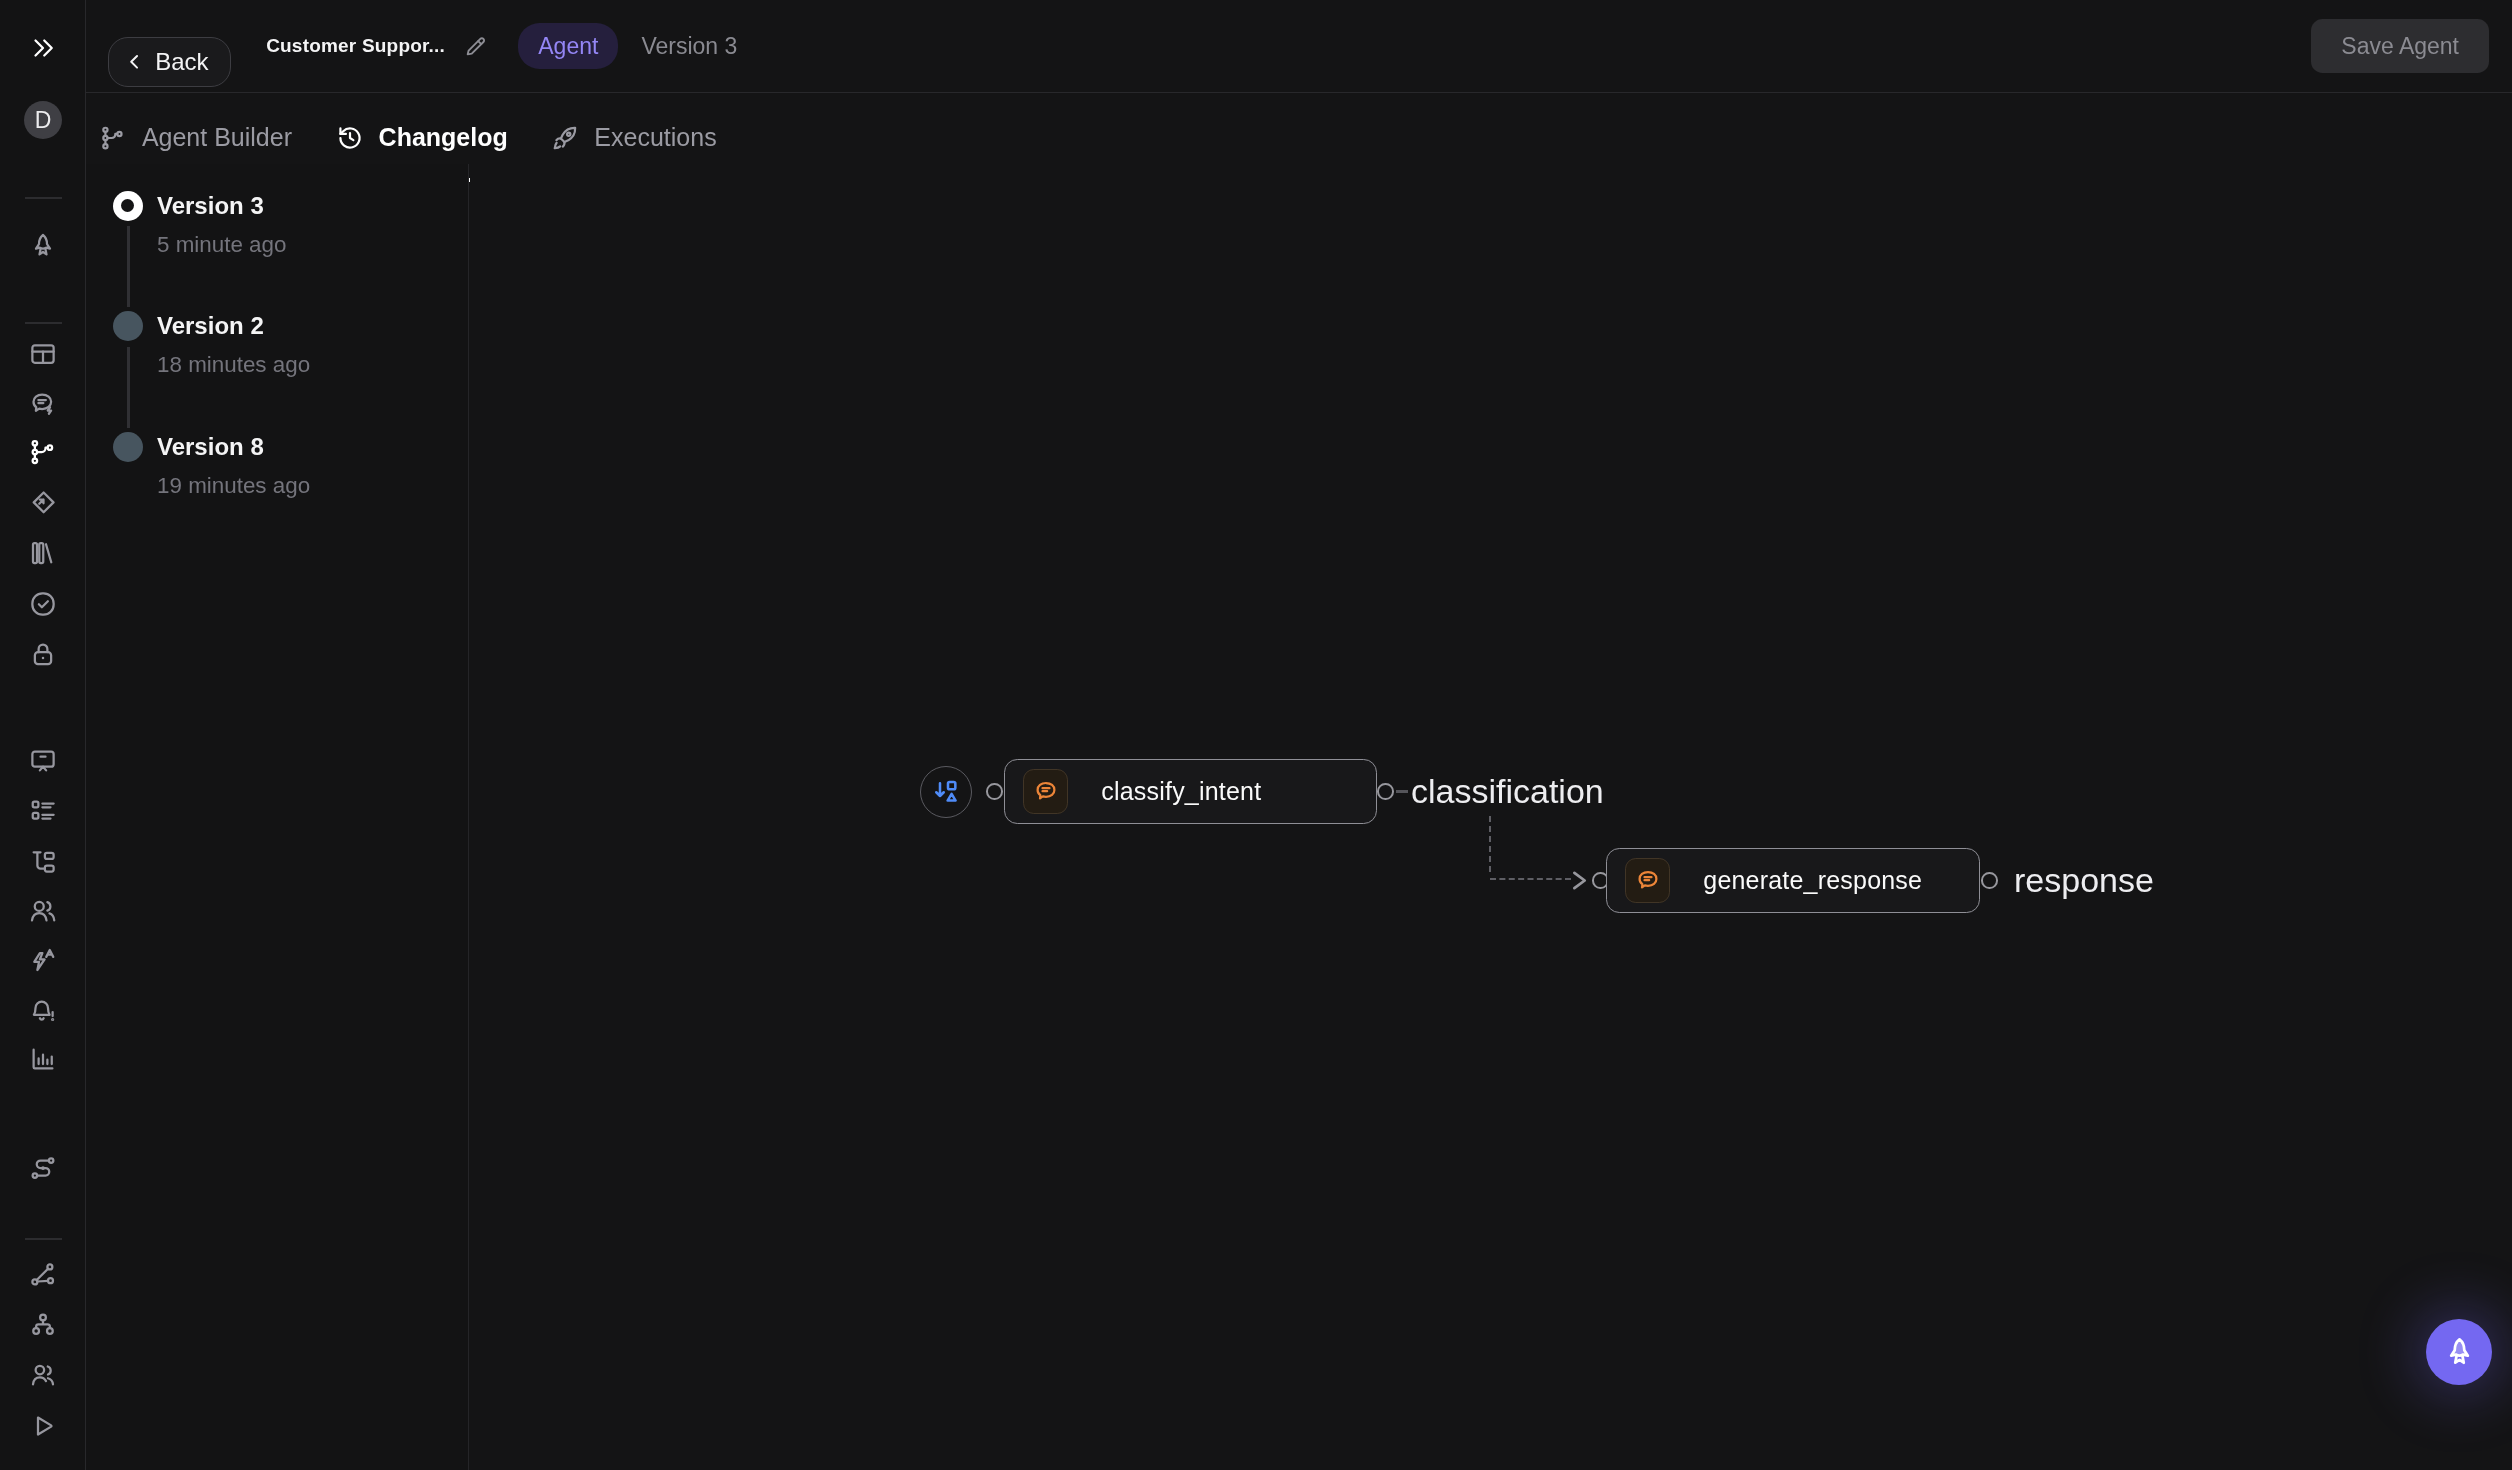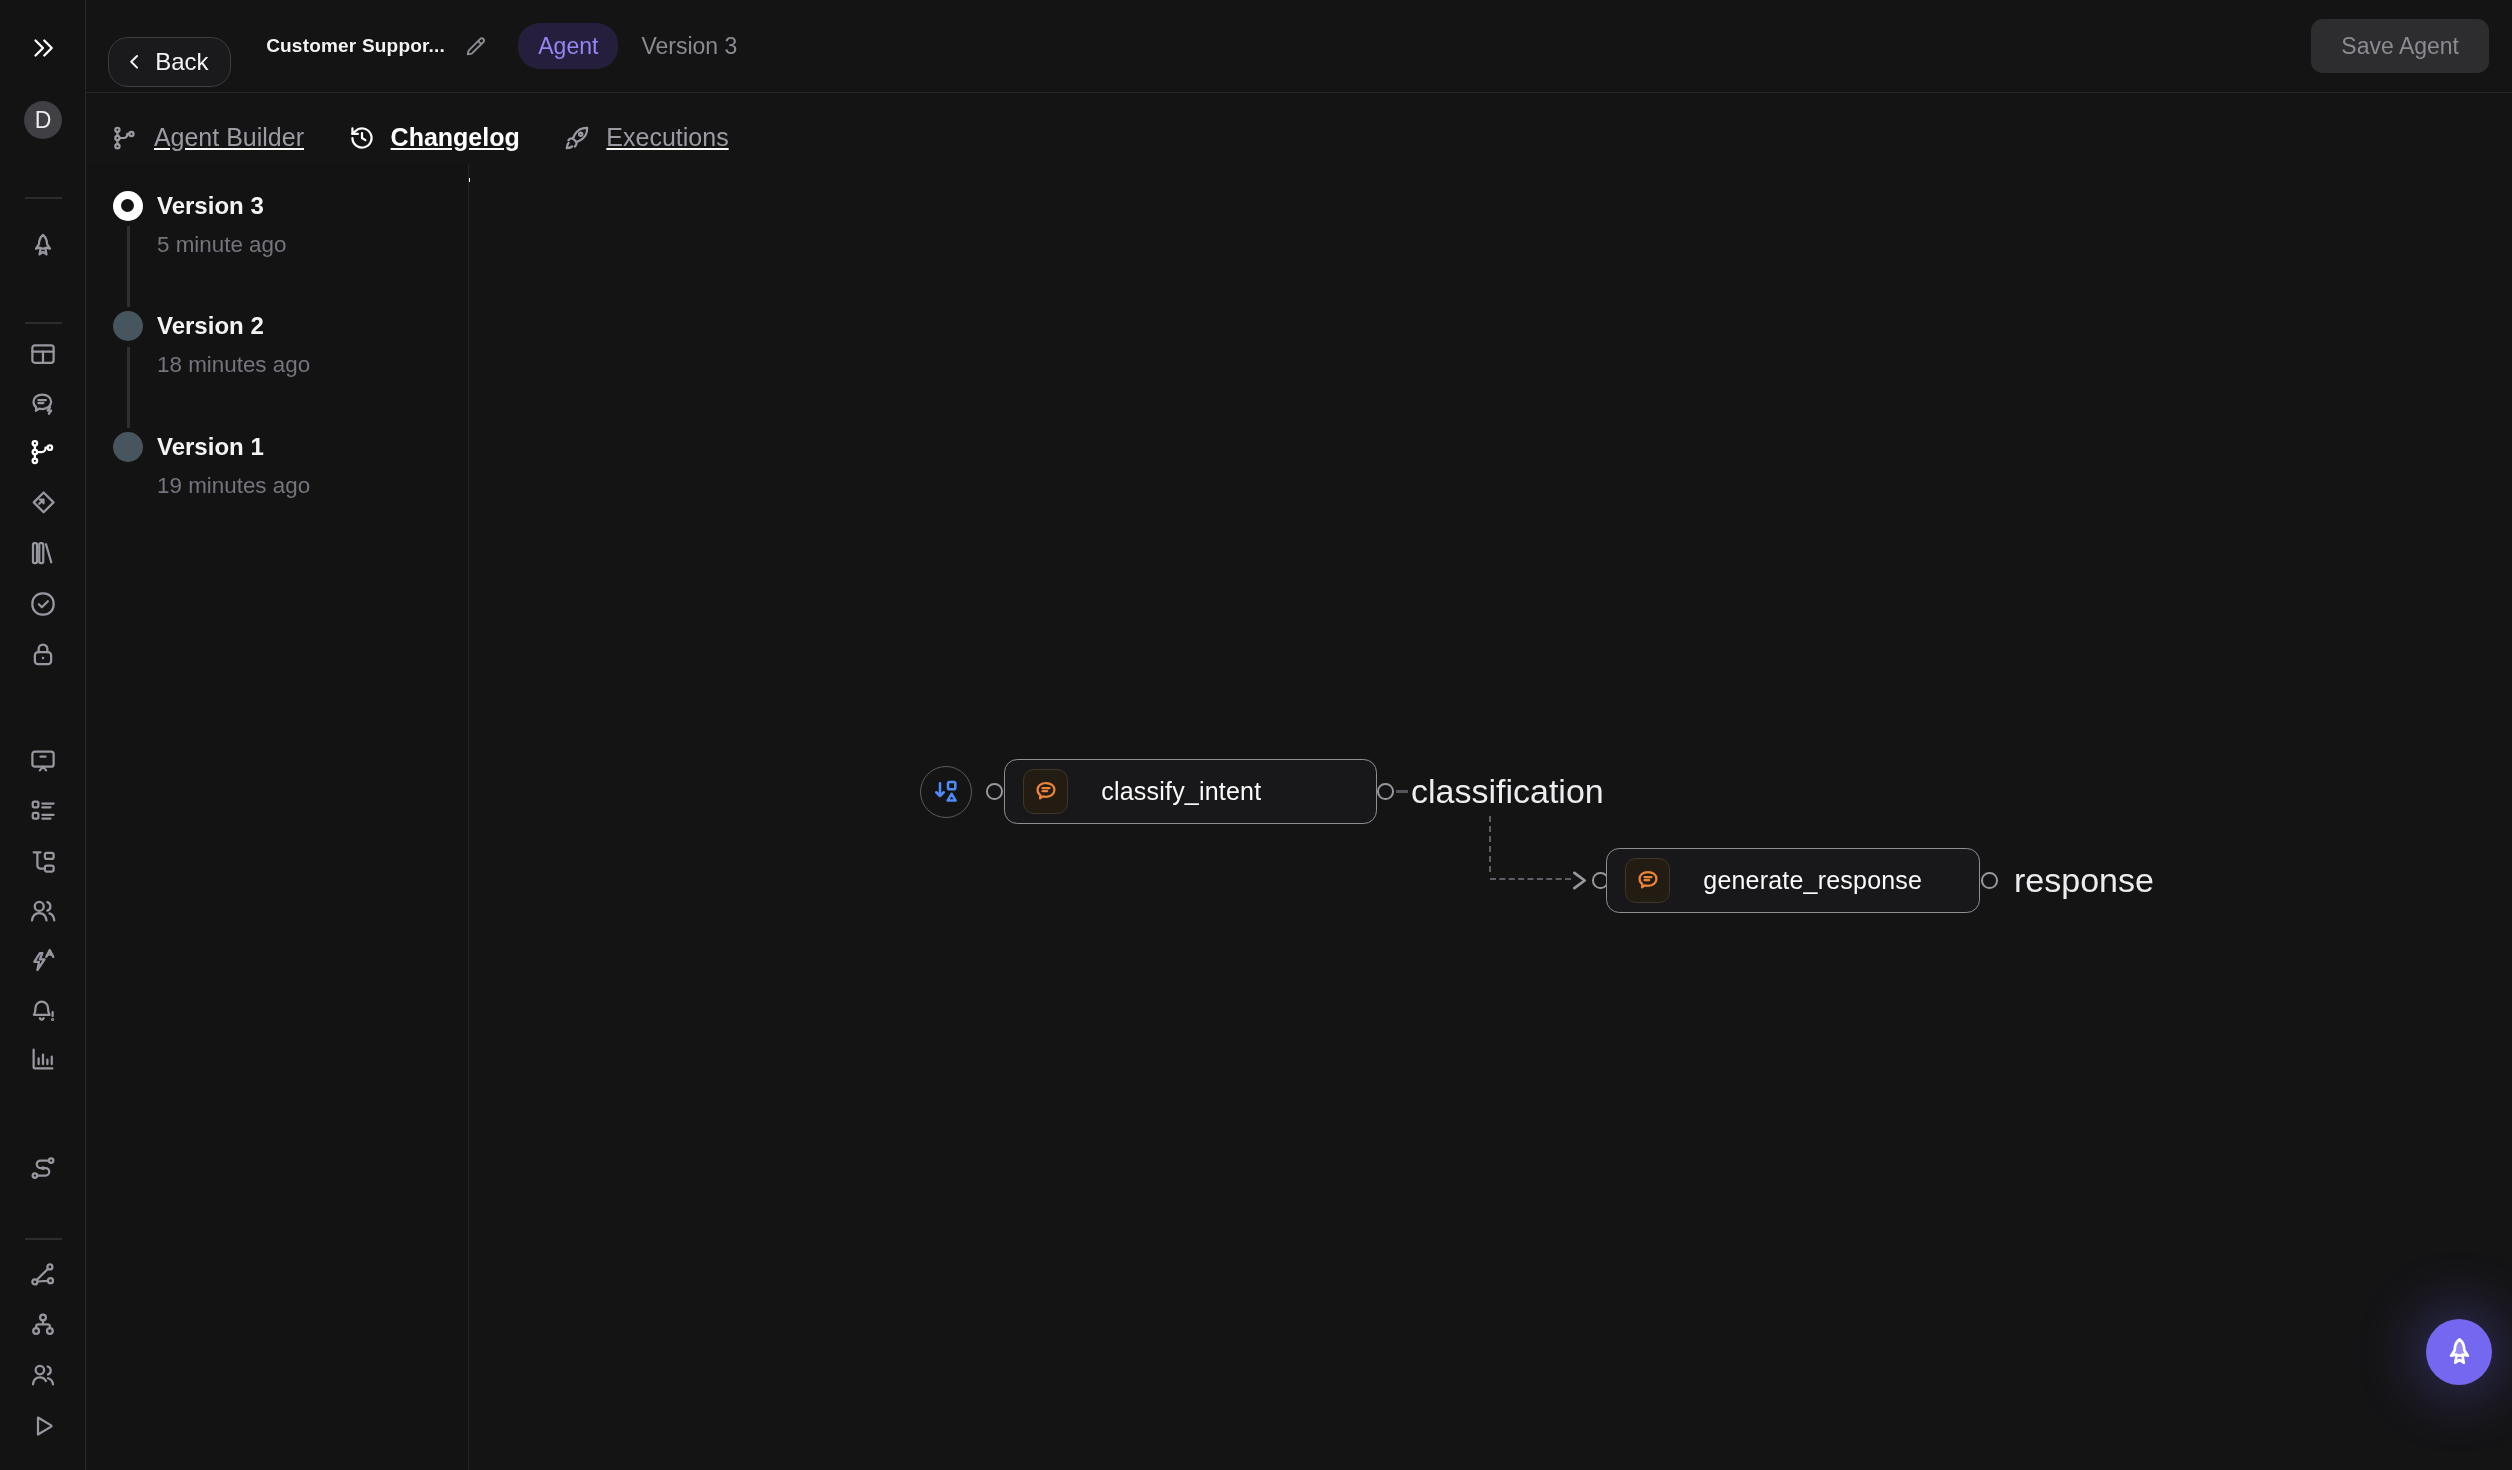--- a/index.html
+++ b/index.html
@@ -46,23 +46,23 @@
   }
   .version-chip { margin-left:23px; font-size:23px; color:#8a8a91; }
   .save-btn {
     margin-left:auto; background:#2d2d30; color:#8b8b92;
     font-size:23px; font-weight:500; border:none; border-radius:11.6px;
     padding:13.3px 30px; cursor:default;
   }
 
   
   .tabbar {
-    position:absolute; left:86px; right:0; top:94px; height:88px;
+    position:absolute; left:74px; right:0; top:94px; height:88px;
     background:#141415; border-bottom:0.8px solid #28282b;
-    display:flex; align-items:stretch; padding-left:21.6px;text-decoration:underline;
+    display:flex; align-items:stretch; padding-left:21.6px;
   }
   .tab {
     position:relative; display:flex; align-items:center; gap:15px;
     padding:0 3.3px; margin-right:37px; cursor:pointer;
     font-size:25px; color:#9b9ba3;
   }
   .tab .tabic { stroke:#9b9ba3; fill:none; stroke-width:1.9; stroke-linecap:round; stroke-linejoin:round; }
   .tab.active { color:#ffffff; font-weight:700; }
   .tab.active .tabic { stroke:#ffffff; }
   .tab.active::after {
@@ -388,21 +388,21 @@
     <div class="v-title">Version 3</div>
     <div class="v-time">5 minute ago</div>
   </div>
   <div class="v-item" style="top:142px">
     <div class="v-dot"></div>
     <div class="v-title">Version 2</div>
     <div class="v-time">18 minutes ago</div>
   </div>
   <div class="v-item" style="top:263px">
     <div class="v-dot"></div>
-    <div class="v-title">Version 1</div>
+    <div class="v-title">Version 8</div>
     <div class="v-time">19 minutes ago</div>
   </div>
 </div>
 
 <div class="canvas"></div>
 <div class="canvas-layer">
 
   <div class="layout-btn">
     <span>
       <svg width="32" height="32" viewBox="0 0 24 24" fill="none" stroke="#4f8bf7" stroke-width="1.9" stroke-linecap="round" stroke-linejoin="round">

